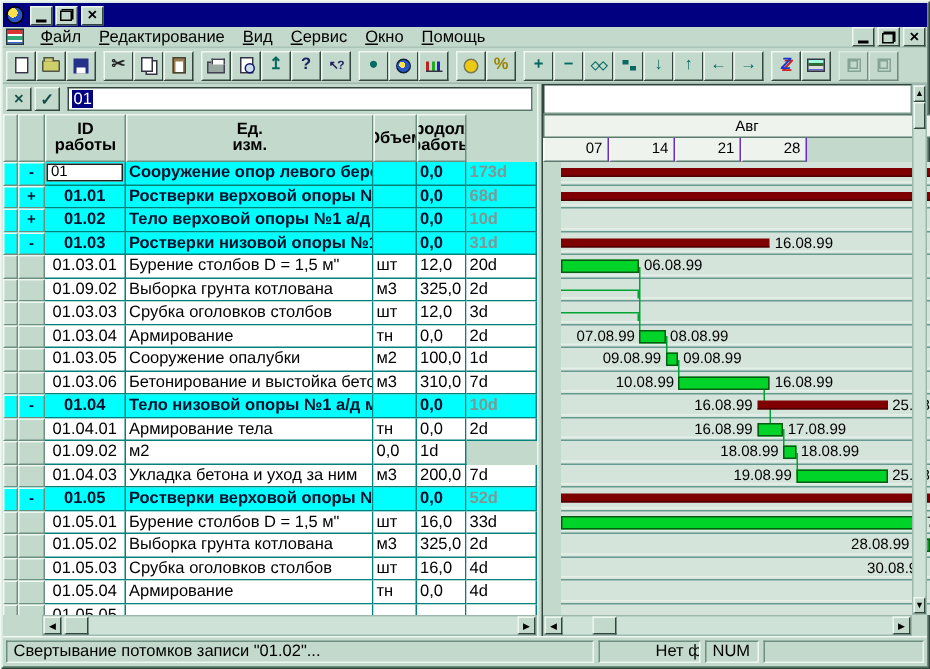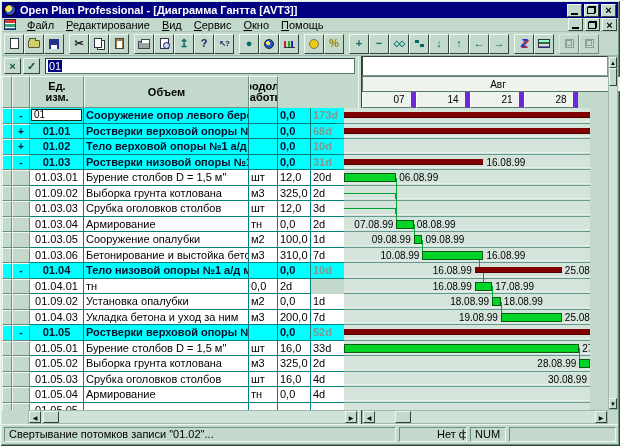--- a/index.html
+++ b/index.html
@@ -93,23 +93,23 @@
          border-top:1px solid var(--chrome-l);border-left:1px solid var(--chrome-l);
          text-align:center;font-weight:bold;font-size:10px;line-height:13px;color:#000;padding:0;}
   .editbox{margin:1px;height:12px;background:#fff;border:1px solid #222;font-weight:normal;font-size:10px;line-height:10px;text-align:left;padding-left:2px;color:#000;}
   
   #splitter{left:358px;top:56px;width:4px;height:368px;background:var(--chrome);border-left:1px solid var(--chrome-l);border-right:1px solid var(--chrome-dd);}
   
   #gantt-strip{left:362px;top:56px;width:246px;height:20px;background:#fff;border:1px solid #7d9c8d;border-top-color:#33463d;border-left-color:#33463d;}
   #gantt-month{left:362px;top:76px;width:272px;height:16px;background:var(--hdr);border:1px solid #5b7a6e;
          display:flex;align-items:center;justify-content:center;font-size:10px;color:#000;}
   #gantt-weeks{left:362px;top:92px;width:246px;height:16px;display:flex;}
-  .wcell{width:54px;height:16px;background:var(--hdr);border-right:5px solid #6d28d9;border-bottom:1px solid #5b7a6e;border-left:1px solid #fff;
+  .wcell{width:44px;height:16px;background:var(--hdr);border-right:1px solid #6d28d9;border-bottom:1px solid #5b7a6e;border-left:1px solid #fff;
          display:flex;align-items:center;justify-content:center;font-size:10px;color:#000;flex:0 0 auto;padding-left:24px;}
-  #grows{left:344px;top:108px;width:246px;height:302px;background:var(--gbg);overflow:hidden;text-decoration:underline;}
+  #grows{left:374px;top:108px;width:246px;height:302px;background:var(--gbg);overflow:hidden;text-decoration:underline;}
   .grow{position:absolute;left:0;width:246px;height:15.5px;border-bottom:1px solid var(--gline);}
   .grow::before{content:"";position:absolute;left:0;right:0;bottom:1px;height:1px;background:#e6efe9;}
   .gbar{position:absolute;}
   .gbar.summary{height:6px;top:4px;background:var(--maroon);border-bottom:1px solid #4d0000;}
   .gbar.task{height:9px;top:3px;background:var(--green);border:1px solid #0a5a14;}
   .gbar.line{height:1px;top:7px;background:#00a432;}
   .tick{position:absolute;width:1px;height:5px;top:8px;background:#00a432;}
   .blabel{position:absolute;top:2px;font-size:10px;line-height:11px;color:#000;white-space:nowrap;}
   .linkv{position:absolute;width:1px;background:#00a432;}
   
@@ -138,21 +138,20 @@
         border-top:1px solid var(--chrome-d);border-left:1px solid var(--chrome-d);
         border-bottom:1px solid var(--chrome-l);border-right:1px solid var(--chrome-l);}
 </style>
 </head>
 <body>
 
 <div id="win">
 
   <div class="abs" id="titlebar">
     <span id="app-icon"></span>
-    <span id="title-text">Open Plan Professional - [Диаграмма Гантта [AVT3]]</span>
     <span class="winbtns">
       <span class="wbtn">
           <span class="g-min"></span>
         </span>
       <span class="wbtn">
           <span class="g-restore"></span>
         </span>
       <span class="wbtn g-close">×</span>
     </span>
   </div>
@@ -283,20 +282,21 @@
     <span class="ed-btn">×</span>
     <span class="ed-btn">✓</span>
     <div id="edit-input">
       <span class="sel">01</span>
     </div>
   </div>
 
   <div class="abs" id="tablehead">
     <div class="hcell"></div>
     <div class="hcell"></div>
+    <div class="hcell">ID работы</div>
     <div class="hcell">Ед.
 изм.</div>
     <div class="hcell">Объем</div>
     <div class="hcell">Продолж.
 работы</div>
   </div>
 
   <div class="abs" id="tablerows">
       <div class="trow sum">
         <div class="tcell gutter"></div>
@@ -396,29 +396,29 @@
         <div class="tcell c-id">01.04</div>
         <div class="tcell">Тело низовой опоры №1 а/д моста</div>
         <div class="tcell"></div>
         <div class="tcell">0,0</div>
         <div class="tcell c-dur">10d</div>
       </div>
       <div class="trow">
         <div class="tcell gutter"></div>
         <div class="tcell gutter"></div>
         <div class="tcell c-id">01.04.01</div>
+        <div class="tcell">Армирование тела</div>
         <div class="tcell">тн</div>
         <div class="tcell">0,0</div>
         <div class="tcell c-dur">2d</div>
       </div>
       <div class="trow">
         <div class="tcell gutter"></div>
         <div class="tcell gutter"></div>
         <div class="tcell c-id">01.09.02</div>
-        <div class="tcell">Установка опалубки</div>
         <div class="tcell">м2</div>
         <div class="tcell">0,0</div>
         <div class="tcell c-dur">1d</div>
       </div>
       <div class="trow">
         <div class="tcell gutter"></div>
         <div class="tcell gutter"></div>
         <div class="tcell c-id">01.04.03</div>
         <div class="tcell">Укладка бетона и уход за ним</div>
         <div class="tcell">м3</div>

